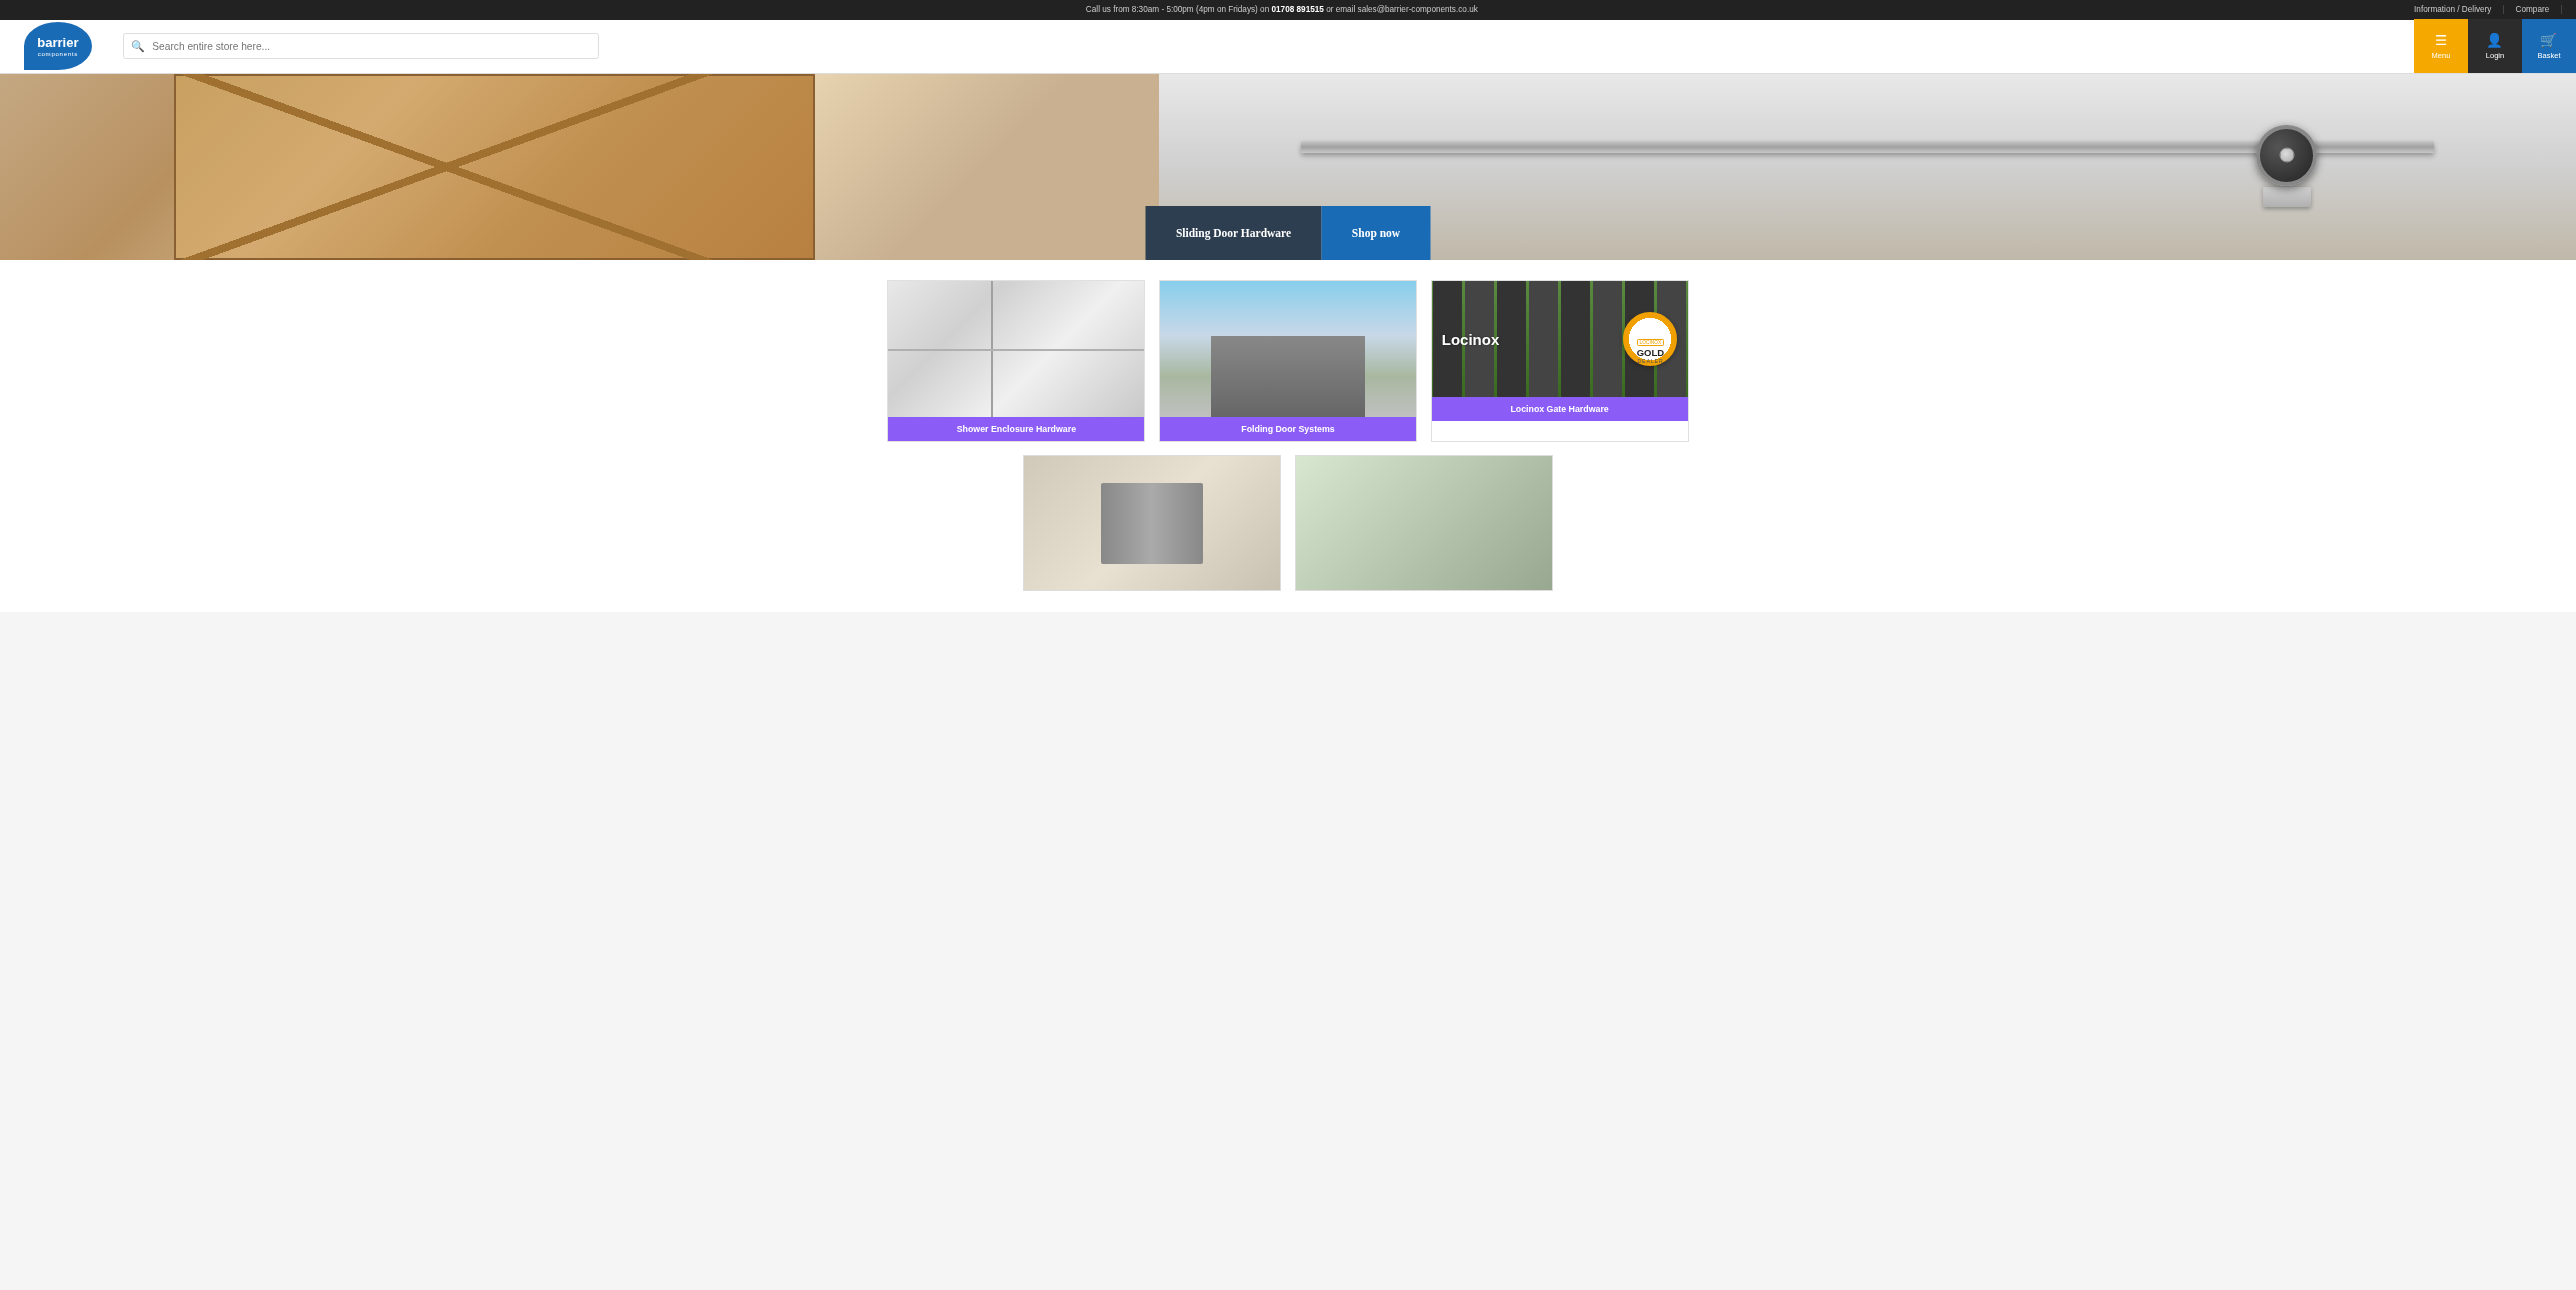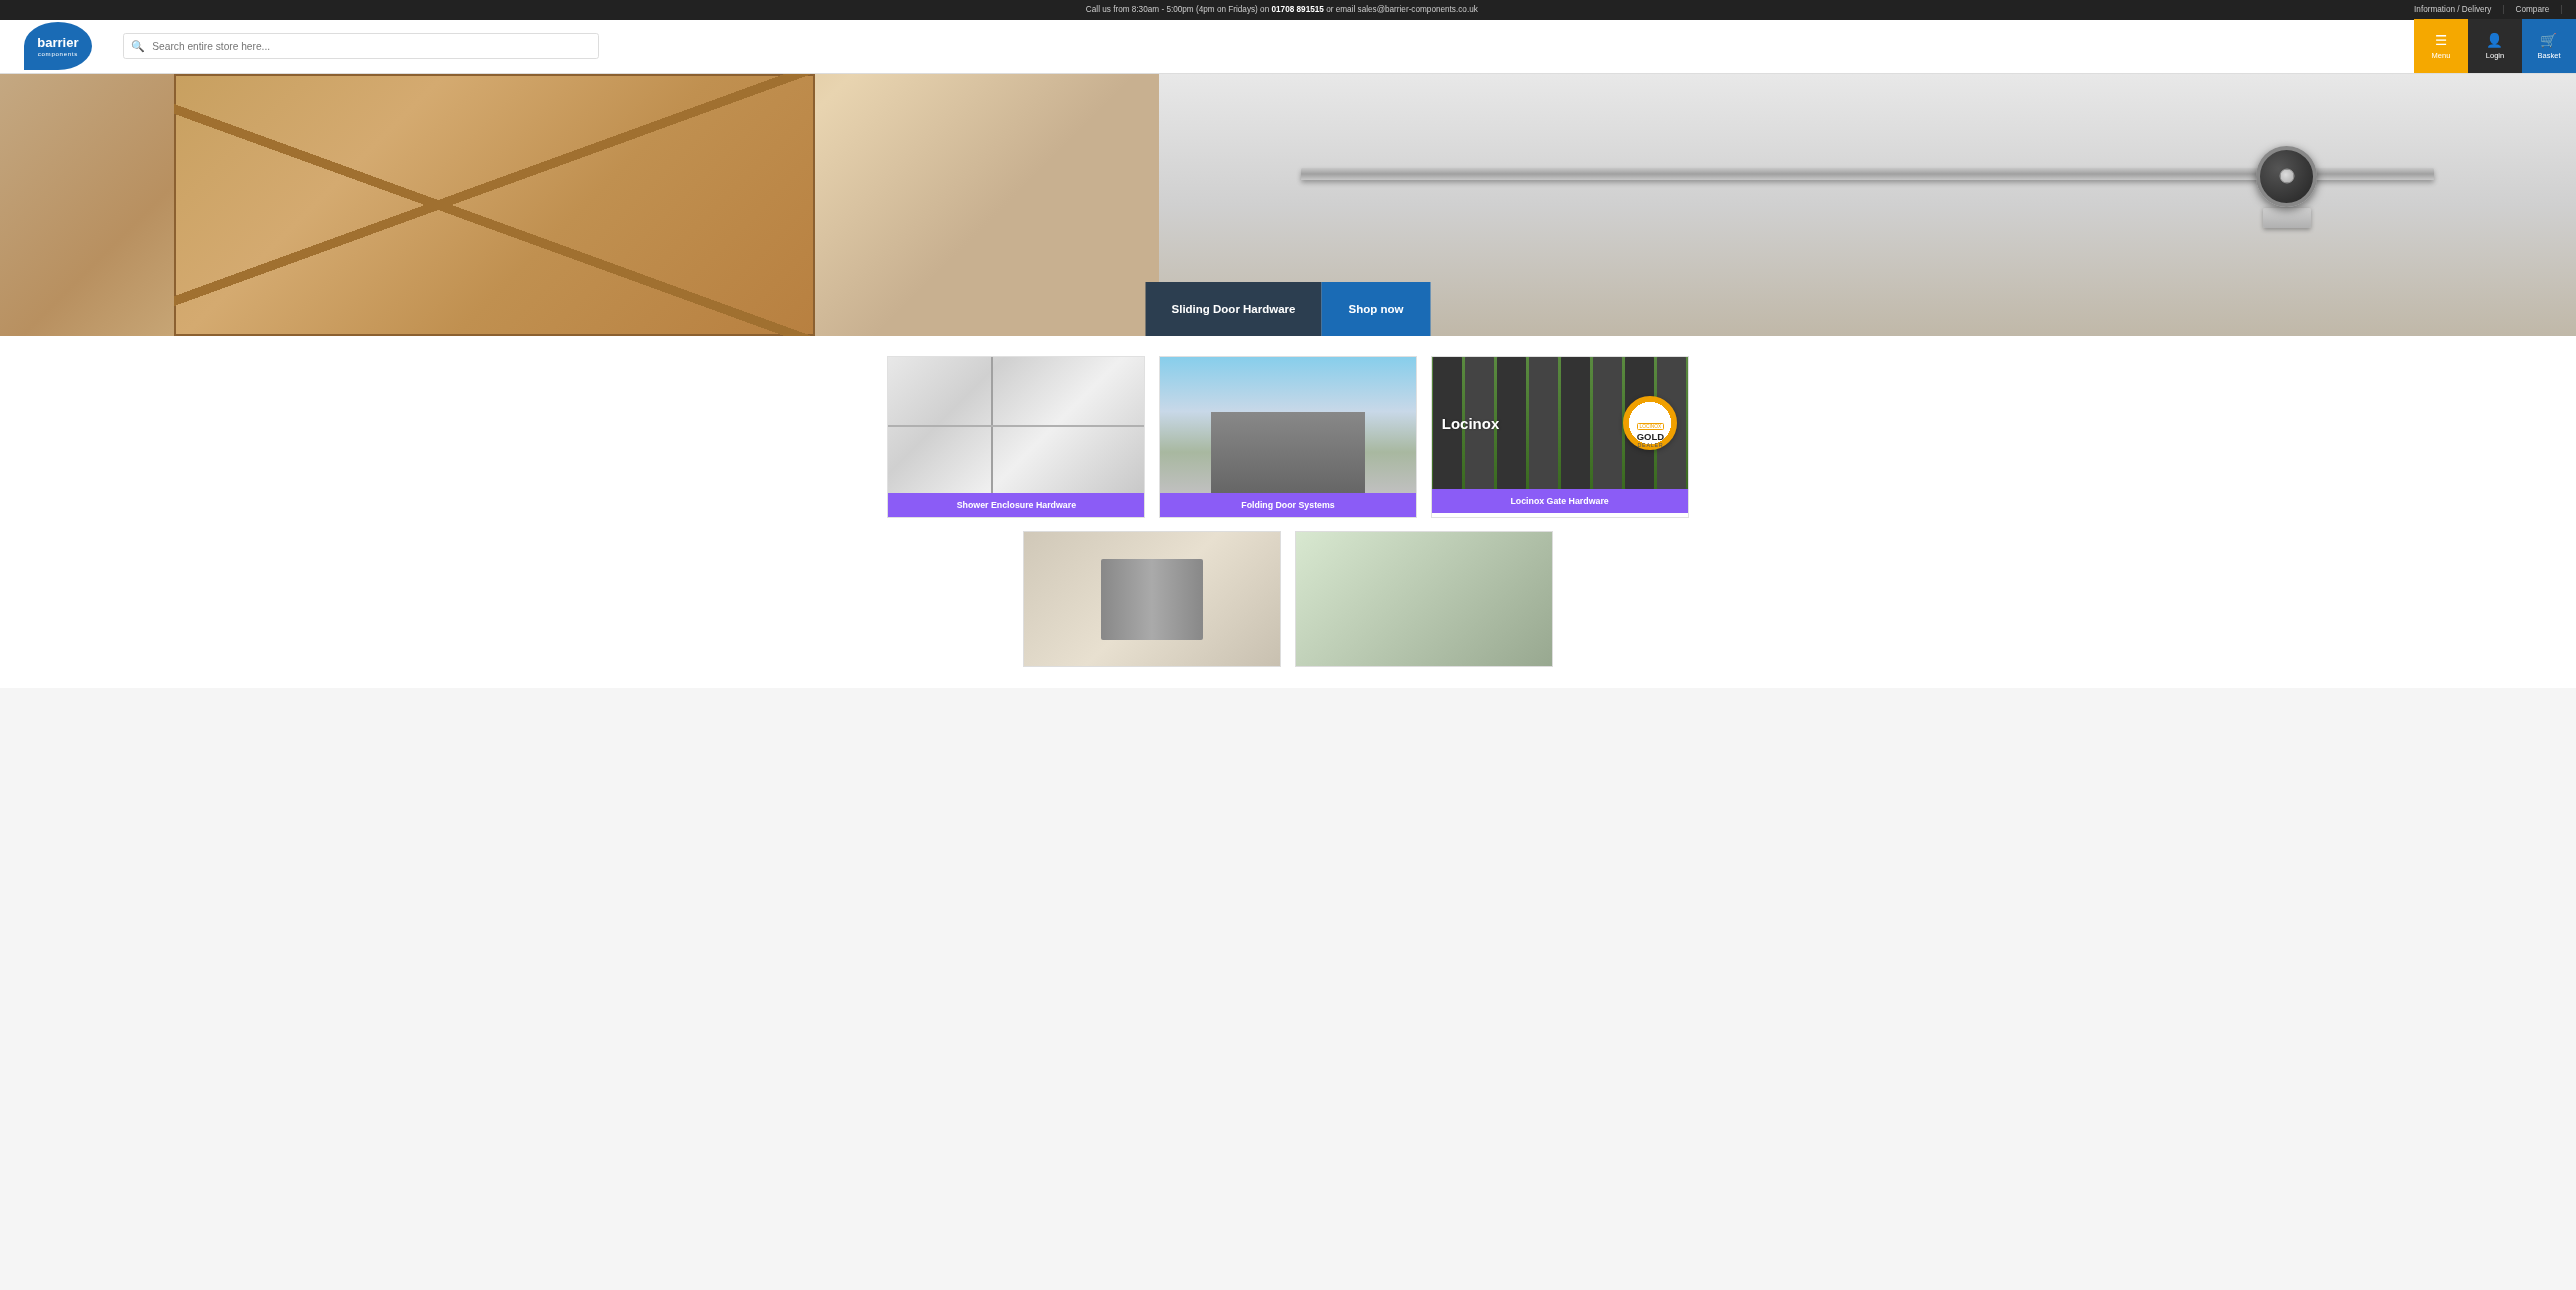--- a/index.html
+++ b/index.html
@@ -112,23 +112,24 @@
     }
     .header-btn.menu { background: #f5a800; }
     .header-btn.login { background: #2c2c2c; }
     .header-btn.basket { background: #1a6bb5; }
     .header-btn .icon { font-size: 13.6px; }
 
     
     .hero {
       position: relative;
       width: 100%;
-      height: 262px;
+      height: 186px;
       background: linear-gradient(to right, #c8b89a 0%, #e8e0d0 30%, #d0c8b8 50%, #b8b8b8 70%, #d0d0d0 100%);
       overflow: hidden;
+      font-family: Liberation Serif, serif;
     }
     .hero-bg {
       position: absolute;
       inset: 0;
       display: flex;
     }
     .hero-left-panel {
       width: 45%;
       height: 100%;
       background: linear-gradient(135deg, #c4a882 0%, #b89060 20%, #d4b888 40%, #e8d4b0 60%, #c8b090 80%);
@@ -314,21 +315,21 @@
       position: absolute;
       left: 20%;
       bottom: 0;
       width: 60%;
       height: 60%;
       background: linear-gradient(to bottom, #888 0%, #666 100%);
     }
     
     .img-gate {
       background: linear-gradient(to bottom, #5a8a40 0%, #4a7a30 50%, #3a6a20 100%);
-      height: 132px;
+      height: 116px;
       position: relative;
       overflow: hidden;
       display: flex;
     }
     .gate-bar {
       flex: 1;
       background: #333;
       margin: 0 1.4px;
       border-radius: 0.7px;
     }

